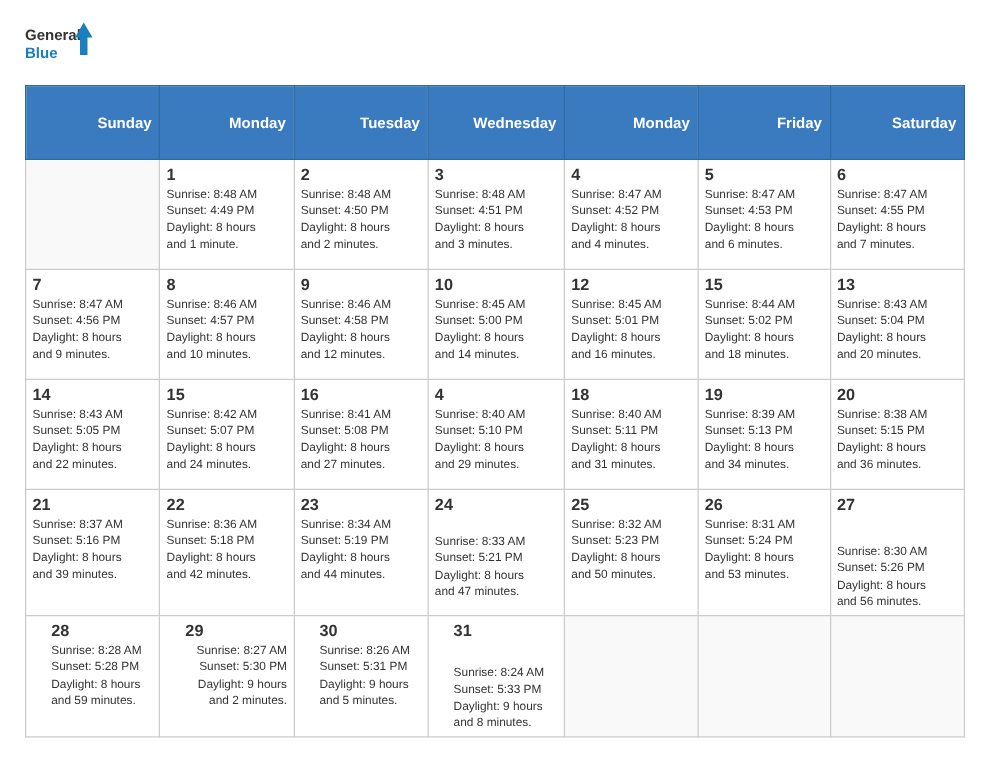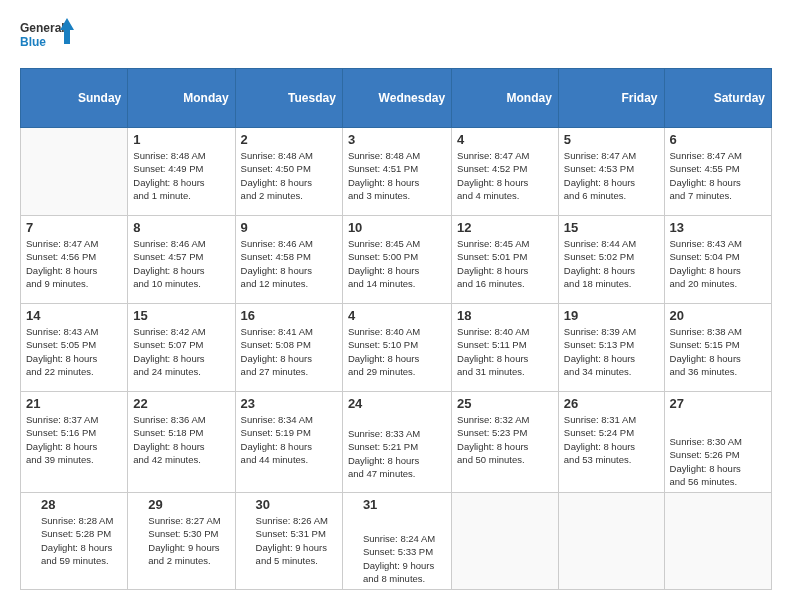--- a/index.html
+++ b/index.html
@@ -312,21 +312,21 @@
         <tr class="last-row">
           <td>
             <span class="day-number">28</span>
             <div class="day-info" style="white-space: pre-line;">Sunrise: 8:28 AM
 Sunset: 5:28 PM
 Daylight: 8 hours
 and 59 minutes.</div>
           </td>
           <td>
             <span class="day-number">29</span>
-            <div class="day-info" style="white-space: pre-line;">Sunrise: 8:27 AM
+            <div class="day-info" style="white-space: pre-line; text-align: right;">Sunrise: 8:27 AM
 Sunset: 5:30 PM
 Daylight: 9 hours
 and 2 minutes.</div>
           </td>
           <td>
             <span class="day-number">30</span>
             <div class="day-info" style="white-space: pre-line;">Sunrise: 8:26 AM
 Sunset: 5:31 PM
 Daylight: 9 hours
 and 5 minutes.</div>

